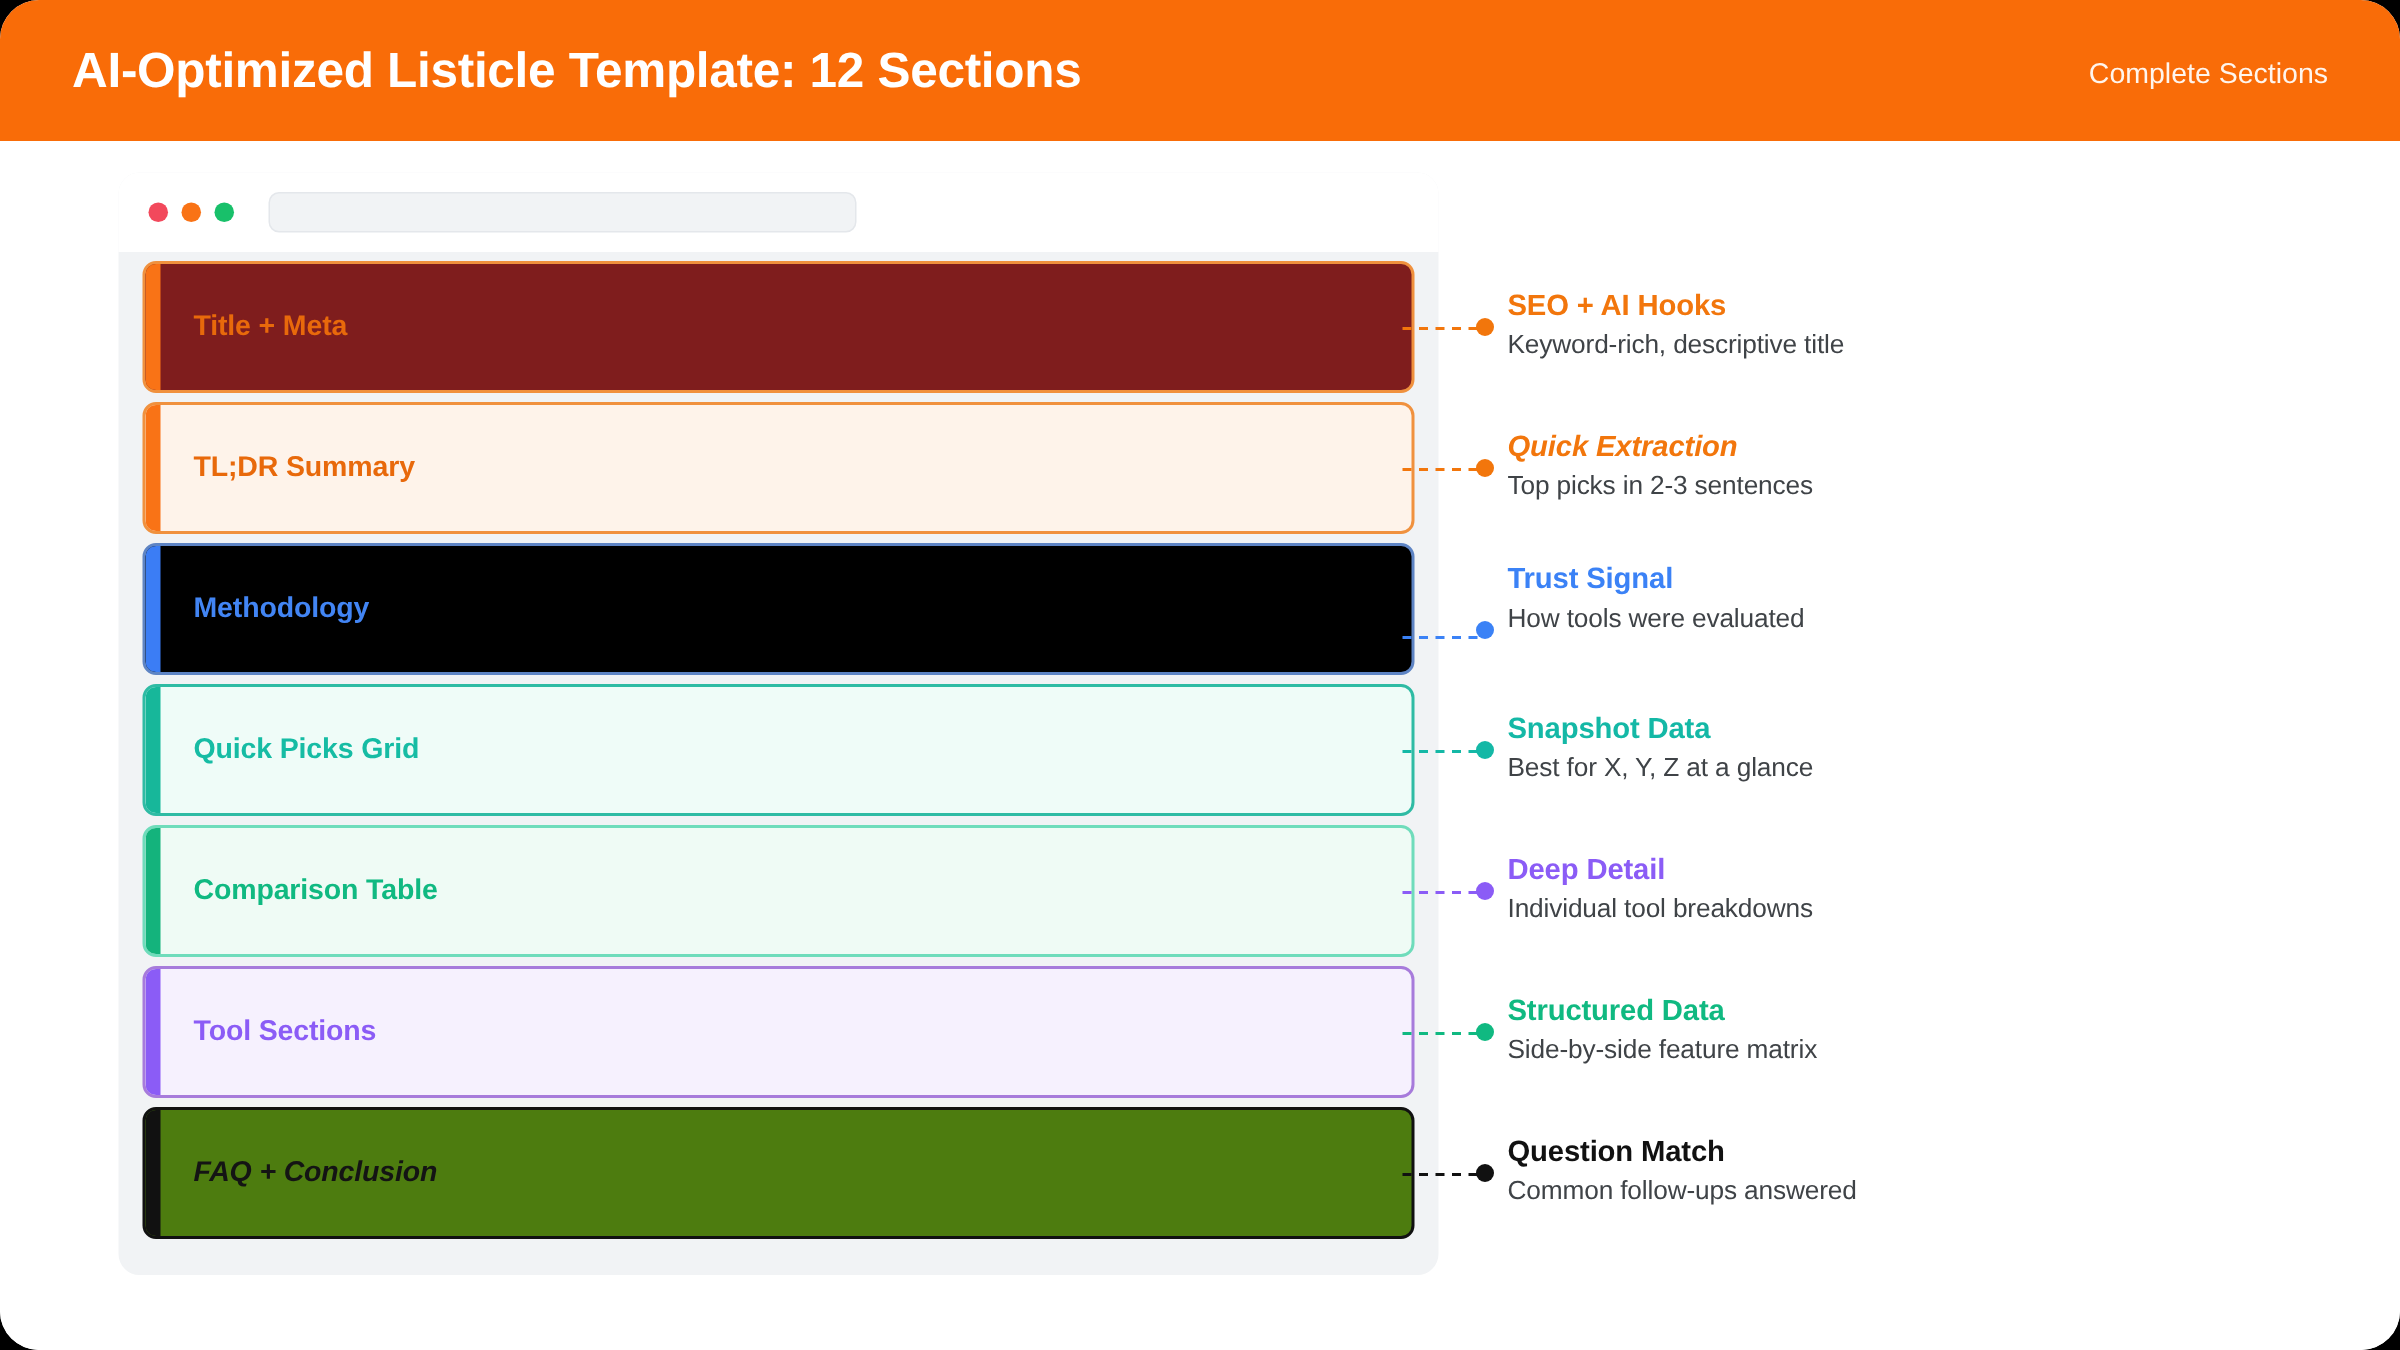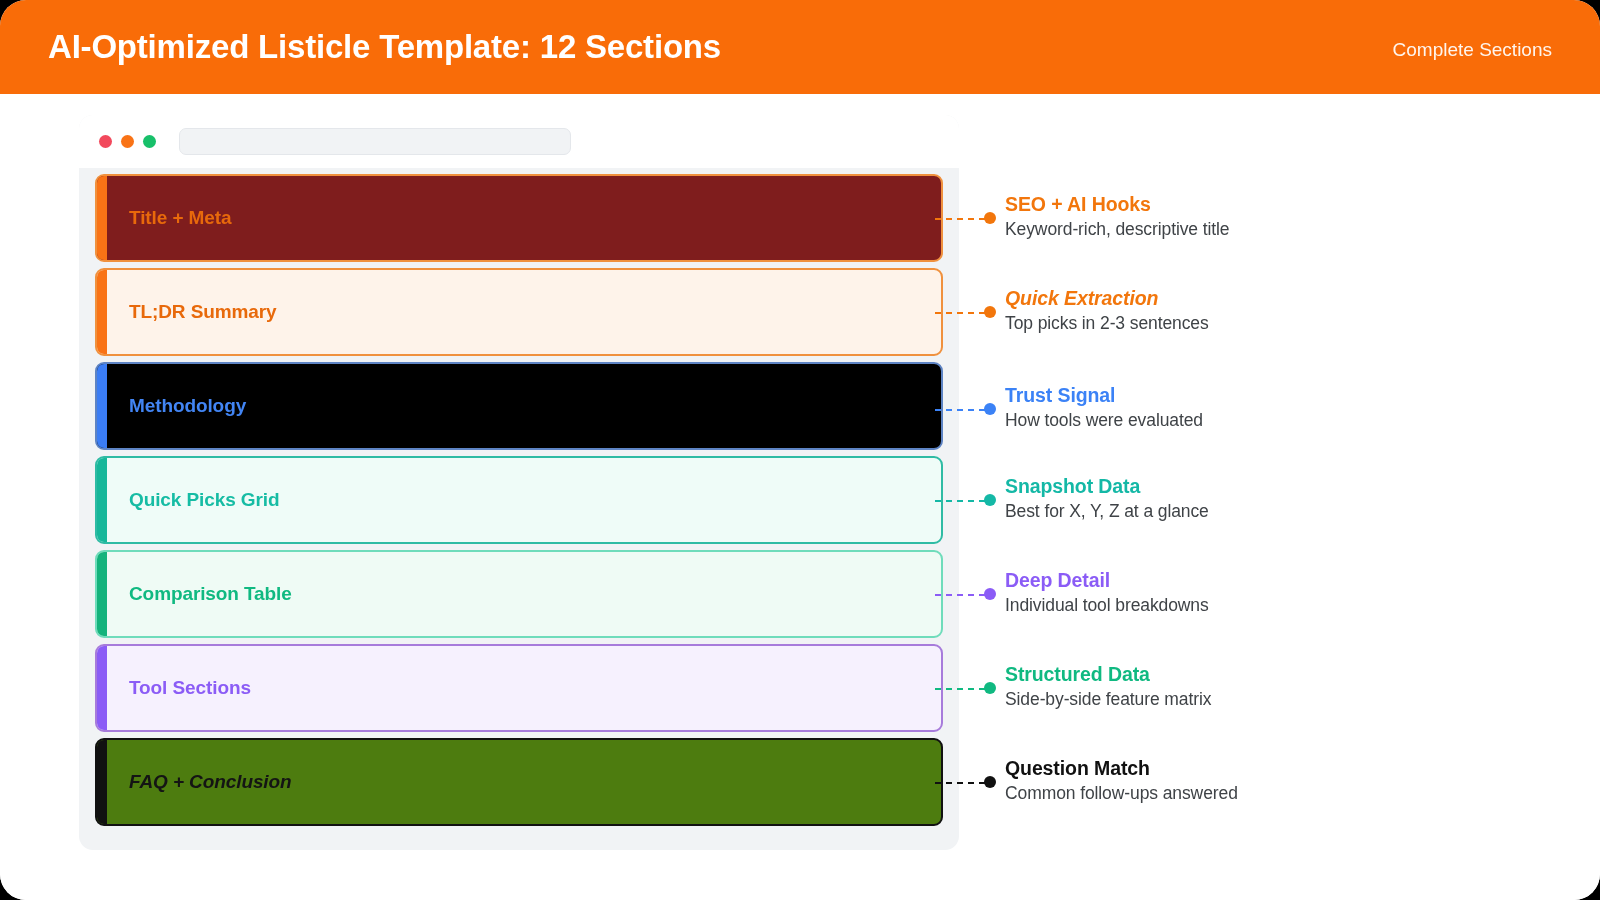--- a/index.html
+++ b/index.html
@@ -237,21 +237,21 @@
           </div>
         </div>
         <div class="annotation" style="top: 167px;">
           <div class="conn-line" style="border-top-color: rgb(242, 118, 12);"></div>
           <div class="conn-dot" style="background: rgb(242, 118, 12);"></div>
           <div class="ann-text">
             <div class="ann-title" style="color: rgb(242, 118, 12); font-style: italic;">Quick Extraction</div>
             <div class="ann-desc">Top picks in 2-3 sentences</div>
           </div>
         </div>
-        <div class="annotation" style="top: 264px;">
+        <div class="annotation" style="top: 251px; align-items: flex-end;">
           <div class="conn-line" style="border-top-color: rgb(59, 130, 246);"></div>
           <div class="conn-dot" style="background: rgb(59, 130, 246);"></div>
           <div class="ann-text">
             <div class="ann-title" style="color: rgb(59, 130, 246);">Trust Signal</div>
             <div class="ann-desc">How tools were evaluated</div>
           </div>
         </div>
         <div class="annotation" style="top: 355px;">
           <div class="conn-line" style="border-top-color: rgb(20, 184, 166);"></div>
           <div class="conn-dot" style="background: rgb(20, 184, 166);"></div>

